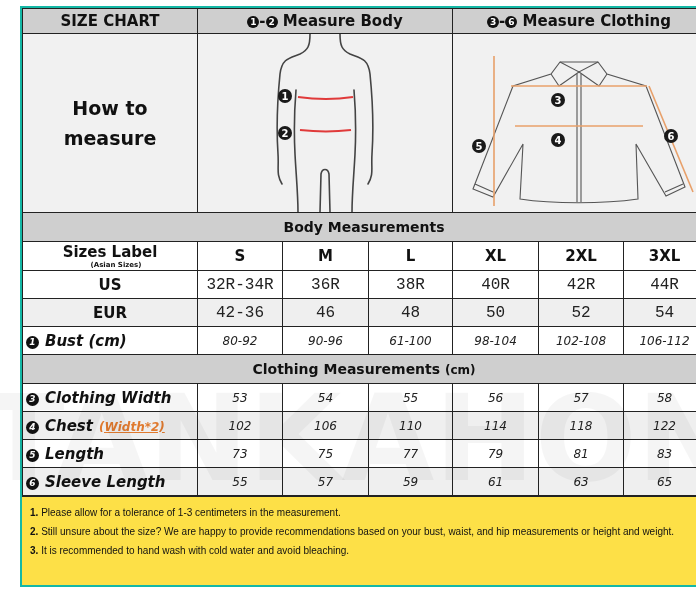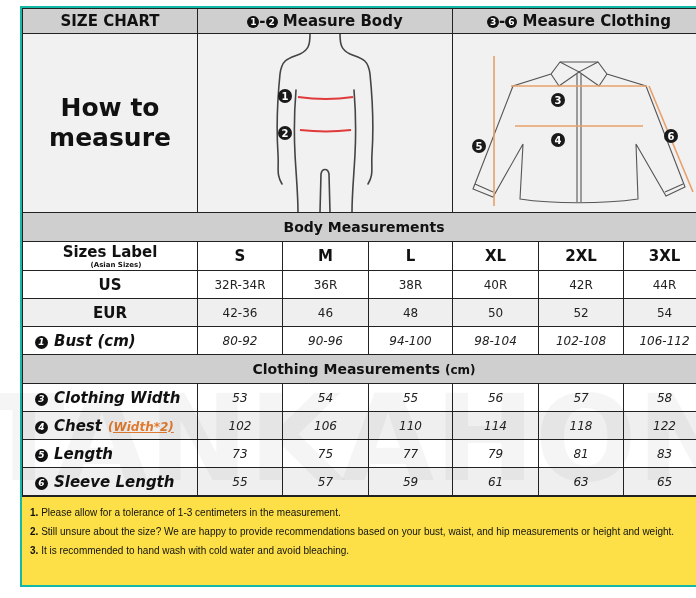--- a/index.html
+++ b/index.html
@@ -2,33 +2,33 @@
 <html><head>
 <meta charset="utf-8">
 <style>
   html, body { margin: 0; padding: 0; background: #ffffff; }
   body { width: 696px; height: 598px; position: relative; overflow: hidden; font-family: "DejaVu Sans", sans-serif; color: #111; }
   .chart { position: absolute; left: 20px; top: 6px; width: 683px; border: 2px solid #14b8a6; background: #fde047; }
   table { border-collapse: collapse; width: 683px; table-layout: fixed; }
   td, th { border: 1px solid #222; padding: 0; text-align: center; vertical-align: middle; }
   .hdr { background: #cfcfcf; font-weight: bold; font-size: 15px; height: 24px; }
   .img-cell { background: #f1f1f1; height: 178px; position: relative; overflow: hidden; }
-  .howto { font-size: 25px; font-weight: bold; line-height: 30px; color: #111; }
+  .howto { font-size: 19px; font-weight: bold; line-height: 30px; color: #111; }
   .section { background: #cfcfcf; font-weight: bold; font-size: 14px; height: 28px; margin-left: 28px; }
   .section .unit { font-size: 12px; }
   .row { height: 28px; }
   .row.alt td { background: #efefef; }
   .row td { background: #ffffff; }
   .label { font-weight: bold; font-size: 15px; }
   .sizes-label { font-weight: bold; font-size: 15px; line-height: 14px; }
   .sizes-sub { font-size: 7px; font-weight: bold; display: block; line-height: 9px; padding-left: 12px; }
   .size-head { font-weight: bold; font-size: 15px; }
-  .val { font-size: 12px; color: #222; }
+  .val { font-size: 16px; color: #222; font-family: Liberation Mono, monospace; }
   .ival { font-size: 12px; font-style: italic; color: #222; }
-  .mlabel { text-align: left; padding-left: 12px; font-weight: bold; font-style: italic; font-size: 15px; white-space: nowrap; }
+  .mlabel { text-align: left; padding-left: 3px; font-weight: bold; font-style: italic; font-size: 15px; white-space: nowrap; }
   .num-ico { display: inline-block; width: 13px; height: 13px; border-radius: 50%; background: #111; color: #fff; font-size: 9px; font-style: italic; font-weight: bold; line-height: 13px; text-align: center; vertical-align: 1px; margin-right: 6px; }
   .orange { color: #e07a2f; font-size: 12px; margin-left: 6px; text-decoration: underline; }
   .notes { border-top: 1px solid #222; padding: 6px 4px 4px 8px; font-family: "Liberation Sans", sans-serif; font-size: 10px; line-height: 19px; color: #111; height: 78px; }
   .notes b { font-weight: bold; }
   .hdr-ico { display: inline-block; width: 12px; height: 12px; border-radius: 50%; background: #111; color: #fff; font-size: 9px; line-height: 12px; text-align: center; vertical-align: 1px; }
   .watermark { position: absolute; left: 0; top: 0; width: 696px; height: 598px; pointer-events: none; }
 </style>
 </head>
 <body>
 
@@ -142,21 +142,21 @@
     <td class="val">50</td>
     <td class="val">52</td>
     <td class="val">54</td>
   </tr>
   <tr class="row">
     <td class="mlabel">
       <span class="num-ico">1</span><span>Bust (cm)</span>
     </td>
     <td class="ival">80-92</td>
     <td class="ival">90-96</td>
-    <td class="ival">94-100</td>
+    <td class="ival">61-100</td>
     <td class="ival">98-104</td>
     <td class="ival">102-108</td>
     <td class="ival">106-112</td>
   </tr>
 
   <tr>
     <td class="section" colspan="7">
       <span>Clothing Measurements</span>
       <span class="unit">(cm)</span>
     </td>

